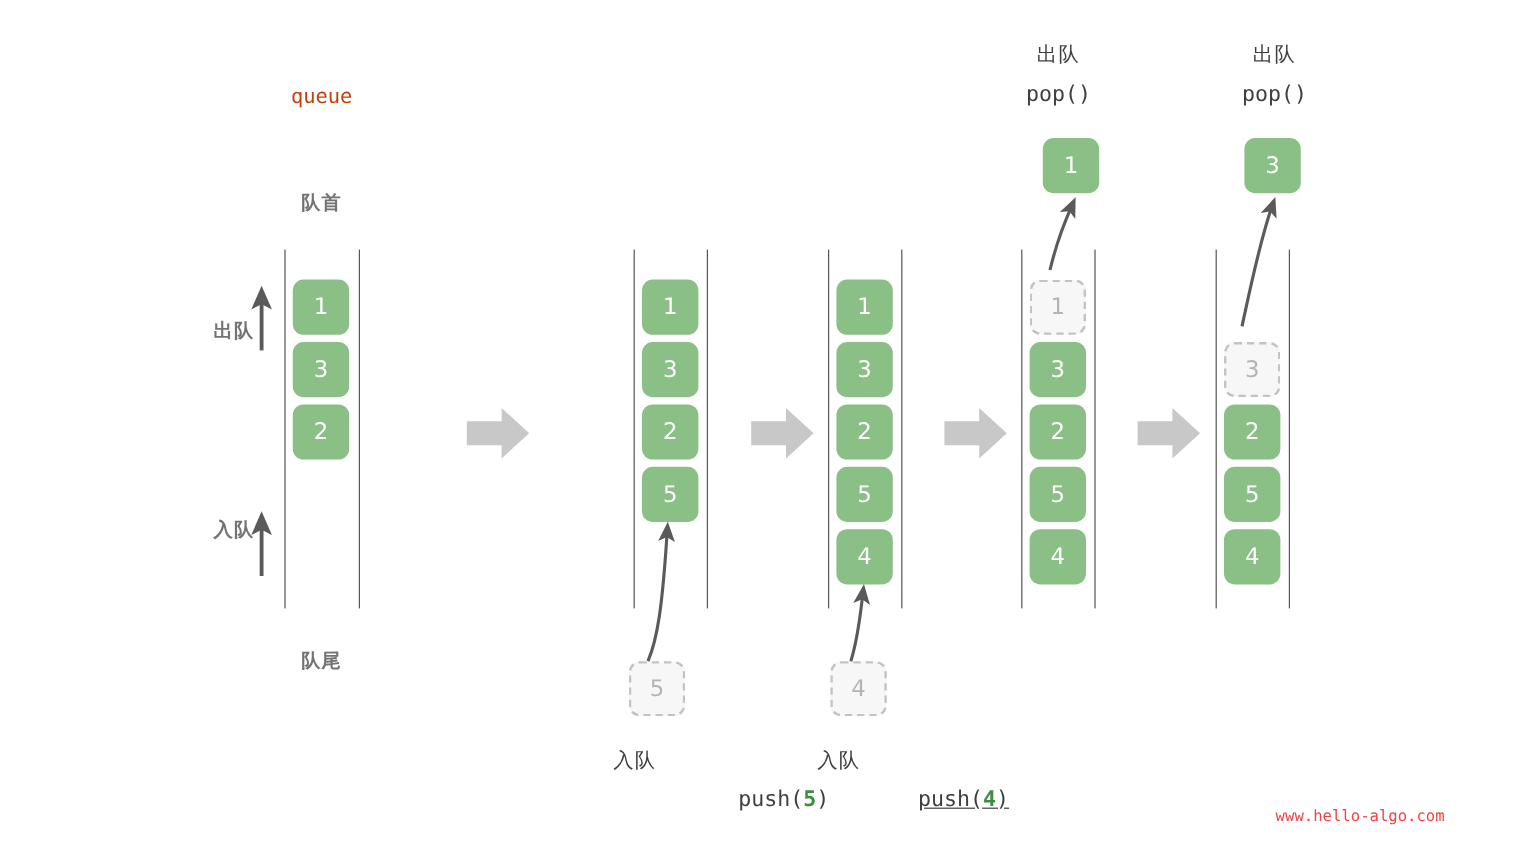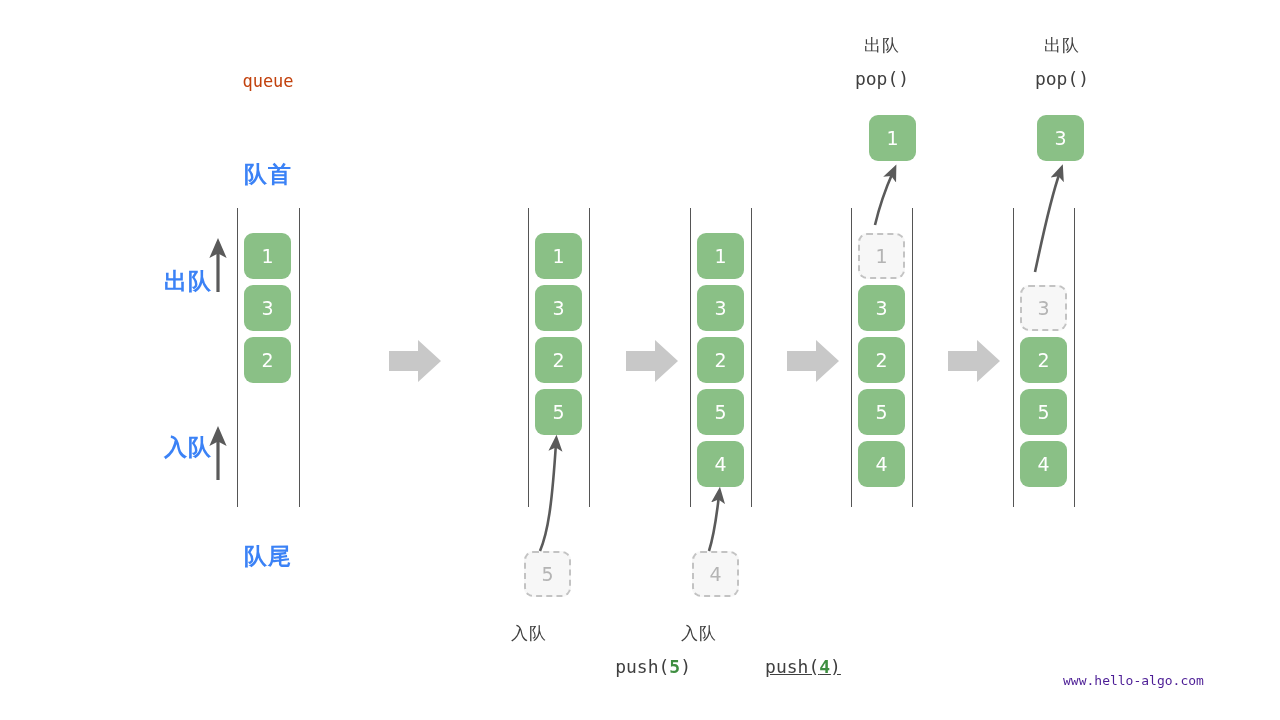--- a/index.html
+++ b/index.html
@@ -31,23 +31,23 @@
     letter-spacing: 1px;
   }
   .title-en {
     font-family: "DejaVu Sans Mono", "Liberation Mono", monospace;
     font-size: 17px;
     color: #c2410c;
     text-align: center;
     white-space: nowrap;
   }
   .label-bold {
-    font-size: 23px;
+    font-size: 16px;
     font-weight: bold;
-    color: #3b82f6;
+    color: #737373;
     text-align: center;
     white-space: nowrap;
     letter-spacing: 1px;
   }
   .op-cn {
     font-size: 17px;
     color: #3f3f3f;
     text-align: center;
     white-space: nowrap;
     letter-spacing: 1px;
@@ -84,21 +84,21 @@
   .box.ghost {
     background: #f7f7f7;
     color: #b4b4b4;
     border: 2px dashed #c3c3c3;
   }
 
   
   .watermark {
     font-family: "DejaVu Sans Mono", "Liberation Mono", monospace;
     font-size: 13px;
-    color: #4c1d95;
+    color: #ef4444;
     white-space: nowrap;
   }
 
   svg.overlay {
     position: absolute;
     left: 0; top: 0;
     width: 1280px;
     height: 720px;
     pointer-events: none;
   }

